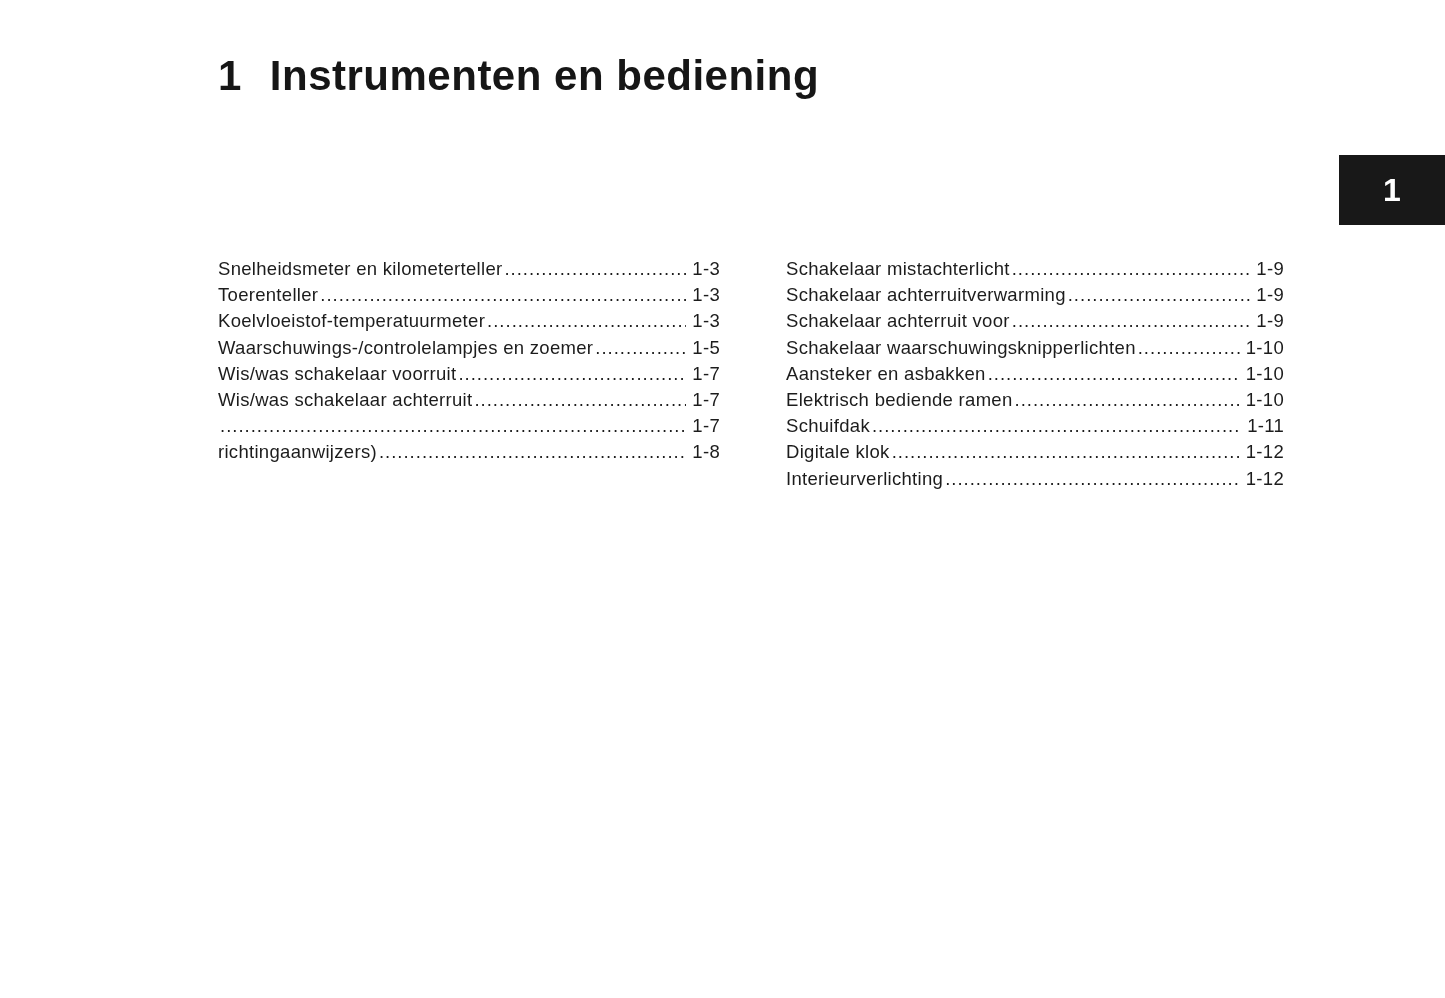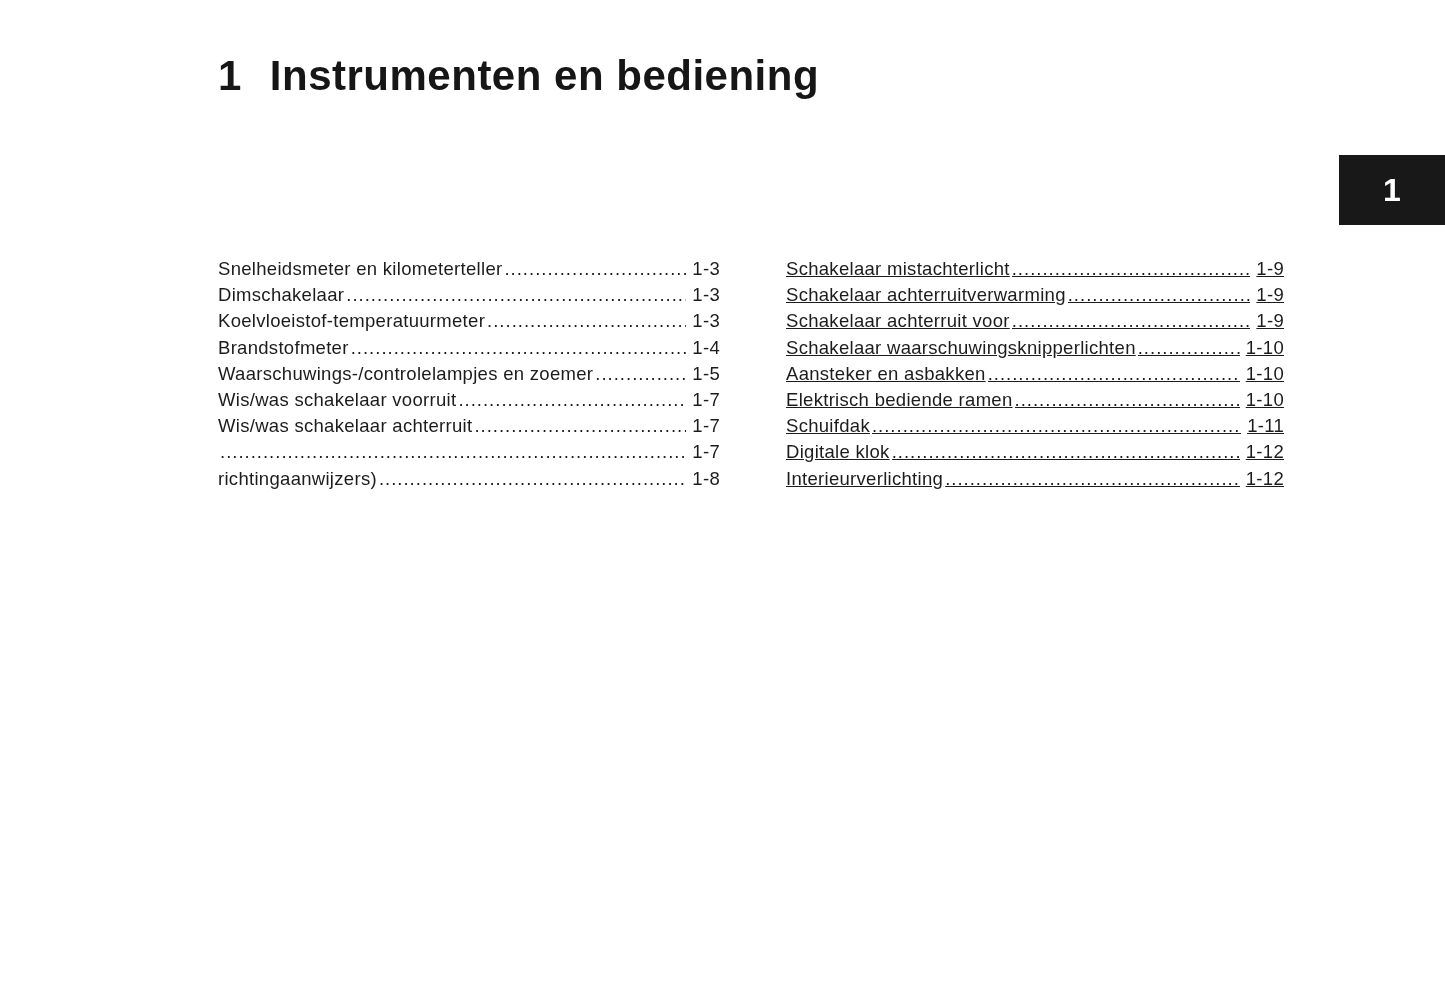--- a/index.html
+++ b/index.html
@@ -50,21 +50,21 @@
     left: 218px;
     top: 256px;
     display: flex;
     gap: 66px;
   }
   .toc-col {
     display: flex;
     flex-direction: column;
   }
   .toc-col.left  { width: 502px; }
-  .toc-col.right { width: 498px; text-decoration: underline; }
+  .toc-col.right { width: 498px; }
   .toc-row {
     display: flex;
     align-items: baseline;
     font-size: 18.5px;
     line-height: 26.2px;
     letter-spacing: 0.3px;
     white-space: nowrap;
   }
   .toc-label {
     flex: 0 0 auto;
@@ -100,33 +100,28 @@
   </div>
 
   <div class="toc">
     <div class="toc-col left">
         <div class="toc-row">
           <span class="toc-label">Snelheidsmeter en kilometerteller</span>
           <span class="toc-leader"></span>
           <span class="toc-page">1-3</span>
         </div>
         <div class="toc-row">
-          <span class="toc-label">Dimschakelaar</span>
+          <span class="toc-label">Toerenteller</span>
           <span class="toc-leader"></span>
           <span class="toc-page">1-3</span>
         </div>
         <div class="toc-row">
           <span class="toc-label">Koelvloeistof-temperatuurmeter</span>
           <span class="toc-leader"></span>
           <span class="toc-page">1-3</span>
-        </div>
-        <div class="toc-row">
-          <span class="toc-label">Brandstofmeter</span>
-          <span class="toc-leader"></span>
-          <span class="toc-page">1-4</span>
         </div>
         <div class="toc-row">
           <span class="toc-label">Waarschuwings-/controlelampjes en zoemer</span>
           <span class="toc-leader"></span>
           <span class="toc-page">1-5</span>
         </div>
         <div class="toc-row">
           <span class="toc-label">Wis/was schakelaar voorruit</span>
           <span class="toc-leader"></span>
           <span class="toc-page">1-7</span>

